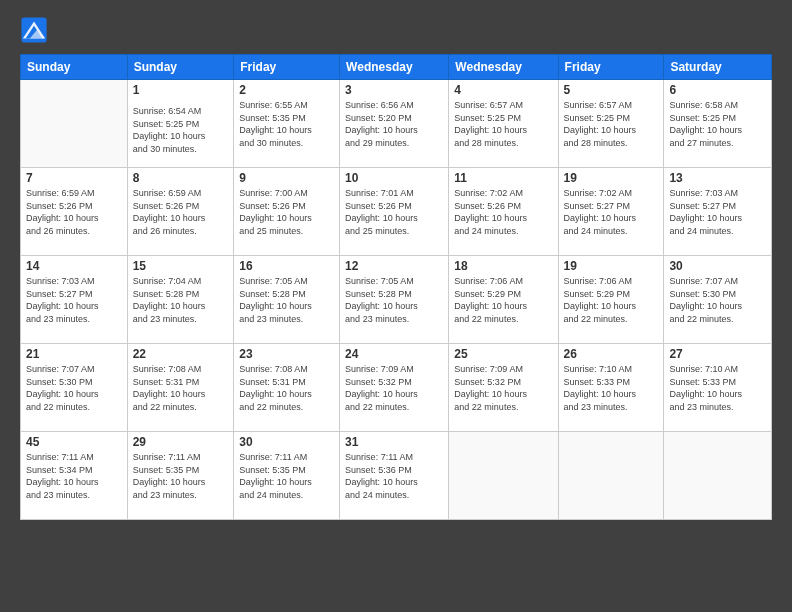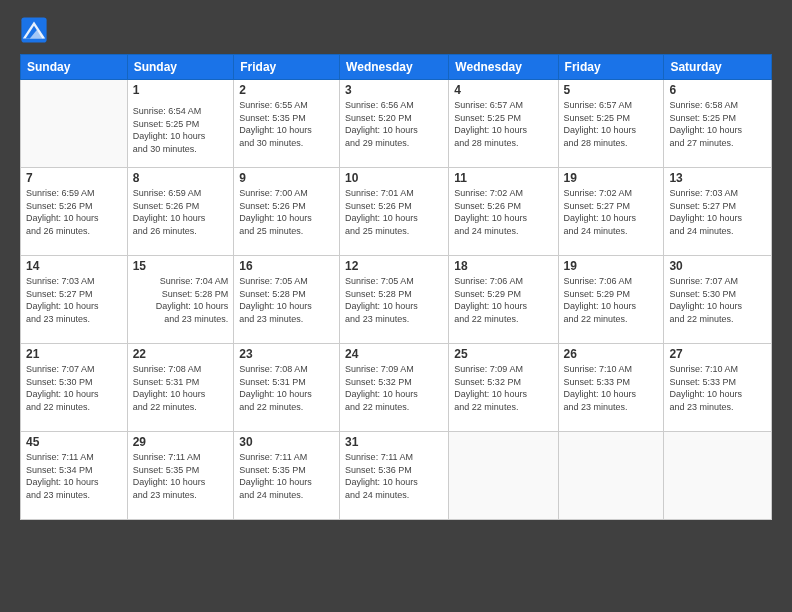--- a/index.html
+++ b/index.html
@@ -218,21 +218,21 @@
         <tr>
           <td>
             <span class="day-number">14</span>
             <div class="day-info" style="white-space: pre-line;">Sunrise: 7:03 AM
 Sunset: 5:27 PM
 Daylight: 10 hours
 and 23 minutes.</div>
           </td>
           <td>
             <span class="day-number">15</span>
-            <div class="day-info" style="white-space: pre-line; text-align: right;">Sunrise: 7:04 AM
+            <div class="day-info" style="white-space: pre-line;">Sunrise: 7:04 AM
 Sunset: 5:28 PM
 Daylight: 10 hours
 and 23 minutes.</div>
           </td>
           <td>
             <span class="day-number">16</span>
             <div class="day-info" style="white-space: pre-line;">Sunrise: 7:05 AM
 Sunset: 5:28 PM
 Daylight: 10 hours
 and 23 minutes.</div>

